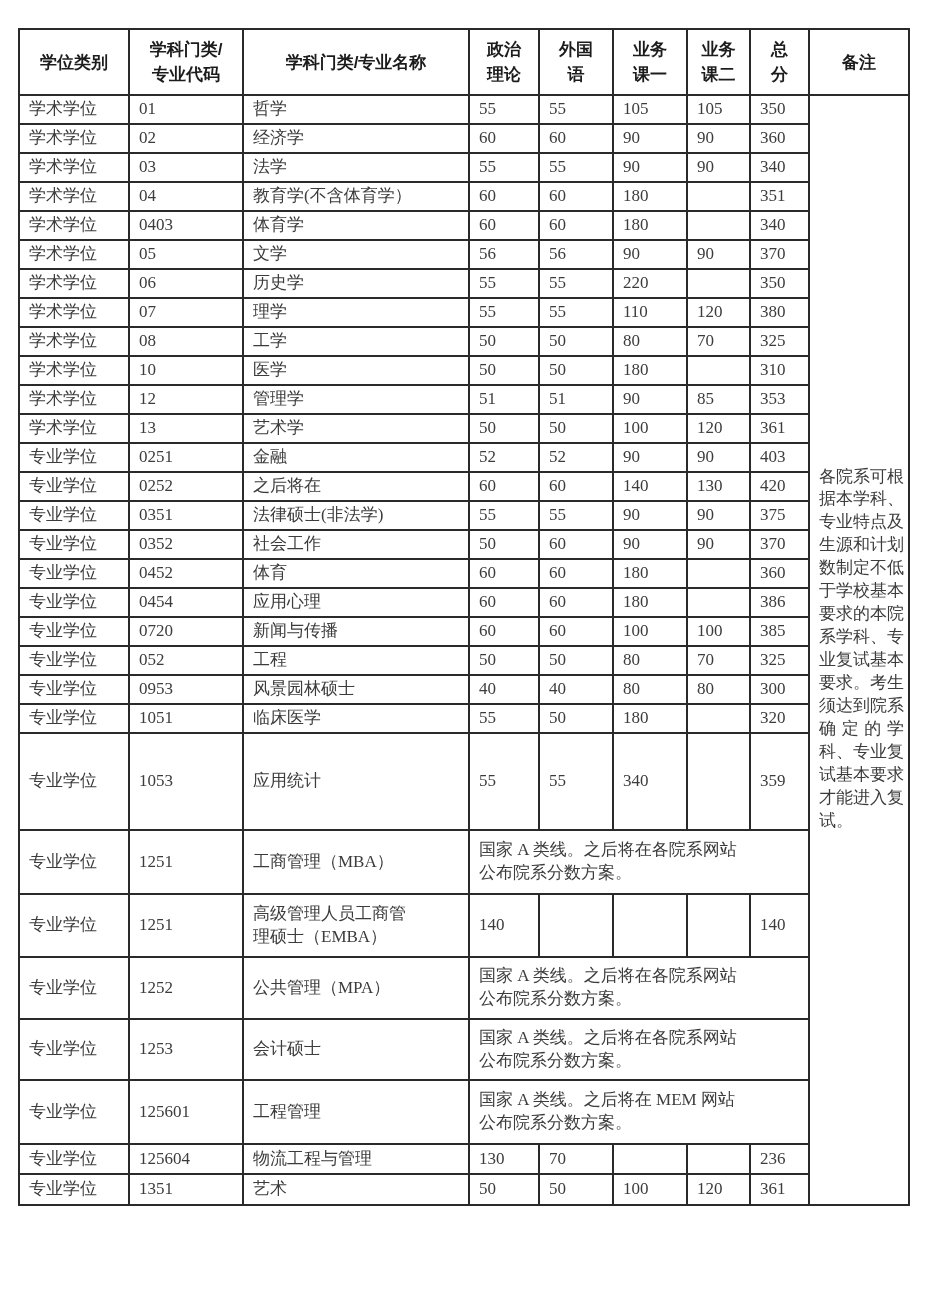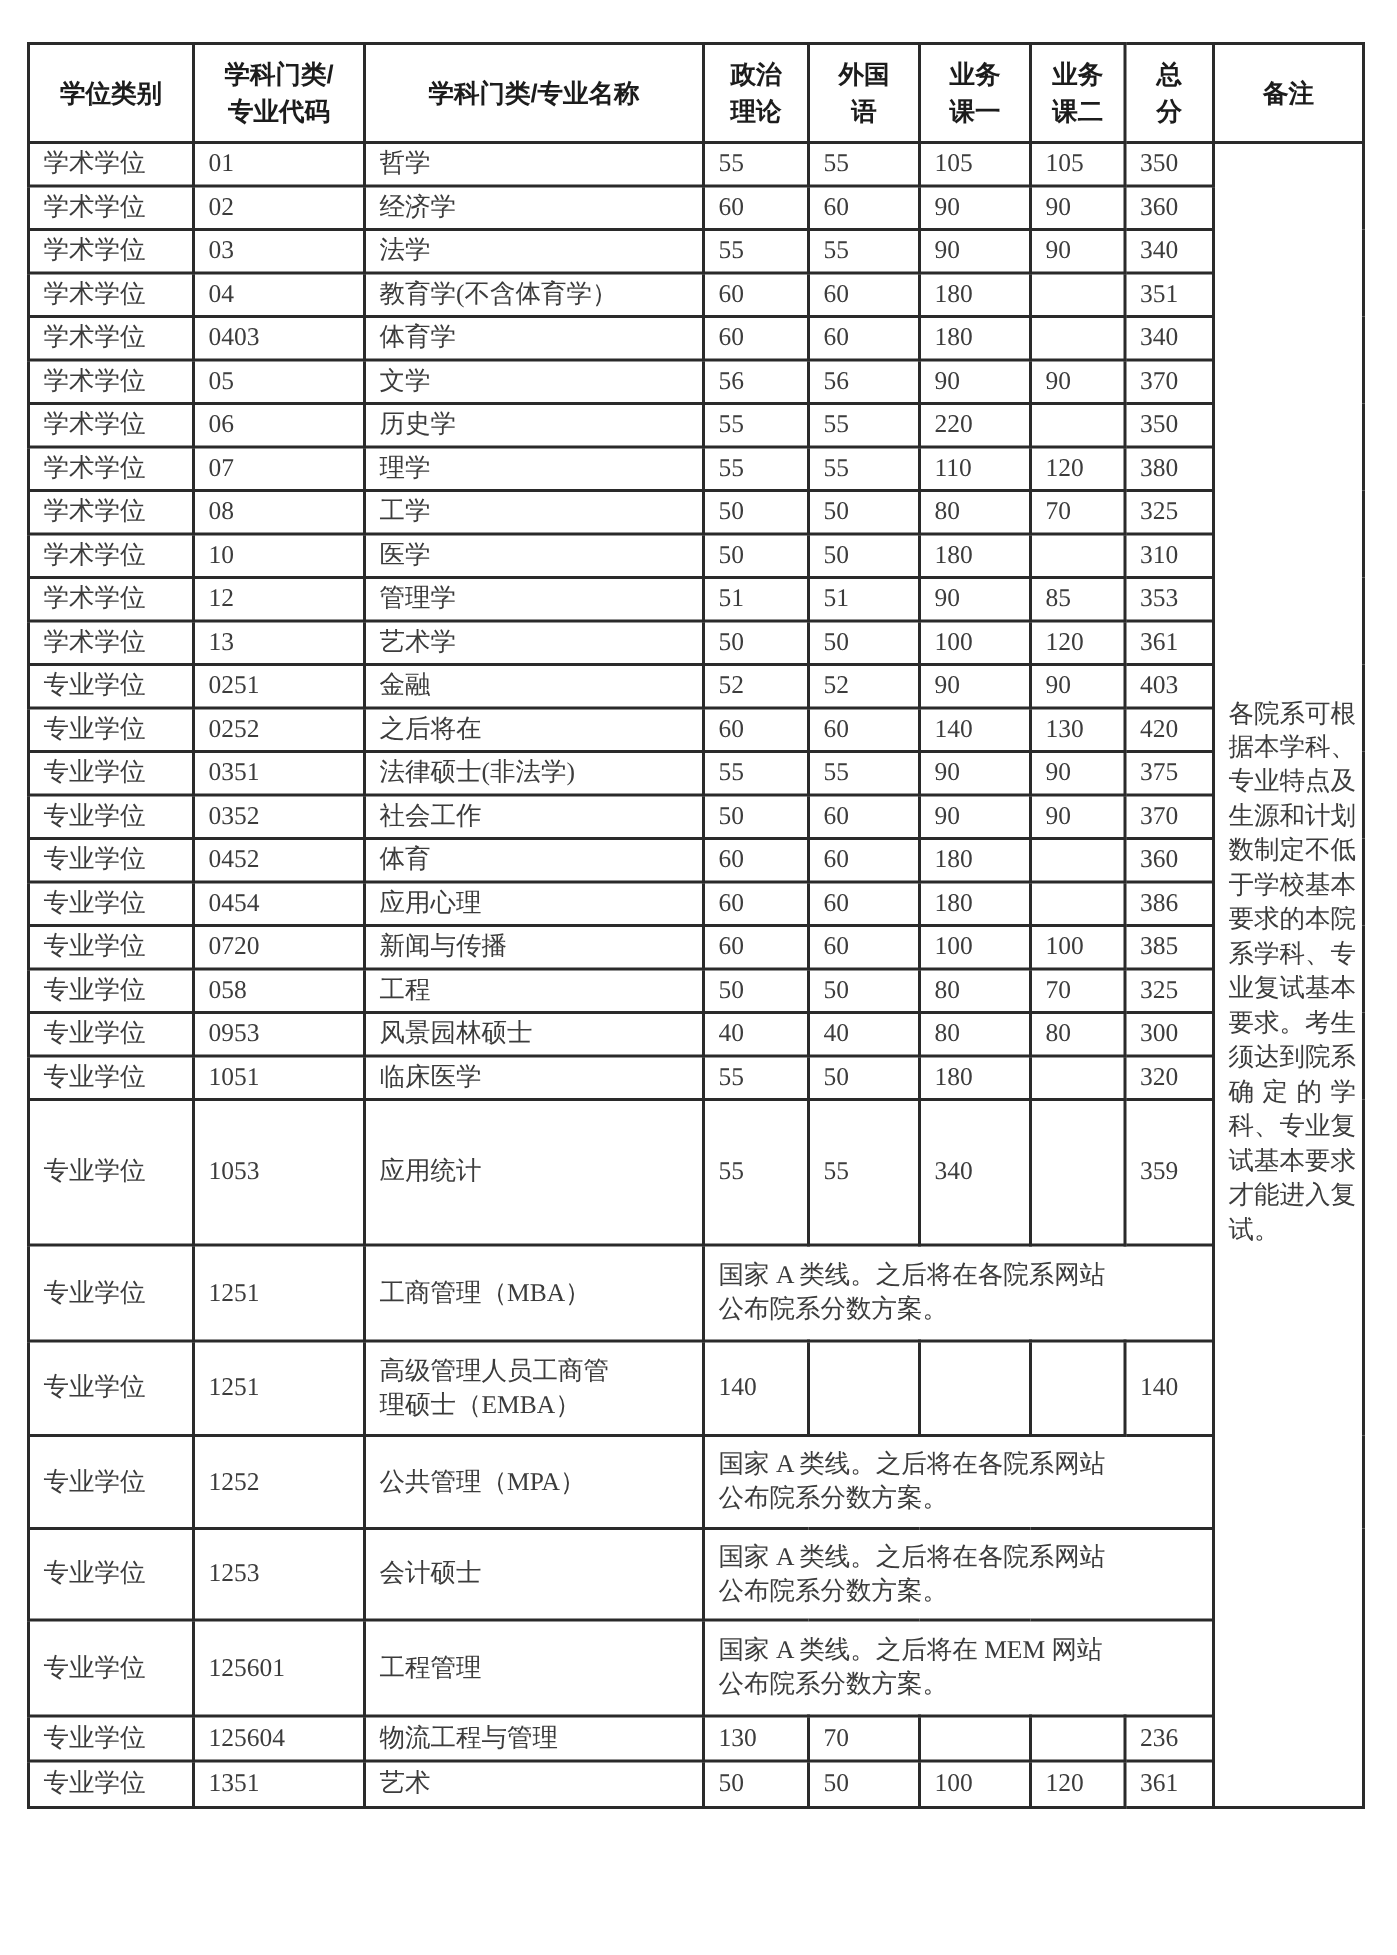--- a/index.html
+++ b/index.html
@@ -293,21 +293,21 @@
           <td>0720</td>
           <td class="pre">新闻与传播</td>
           <td>60</td>
           <td>60</td>
           <td>100</td>
           <td>100</td>
           <td>385</td>
         </tr>
         <tr>
           <td>专业学位</td>
-          <td>058</td>
+          <td>052</td>
           <td class="pre">工程</td>
           <td>50</td>
           <td>50</td>
           <td>80</td>
           <td>70</td>
           <td>325</td>
         </tr>
         <tr>
           <td>专业学位</td>
           <td>0953</td>

